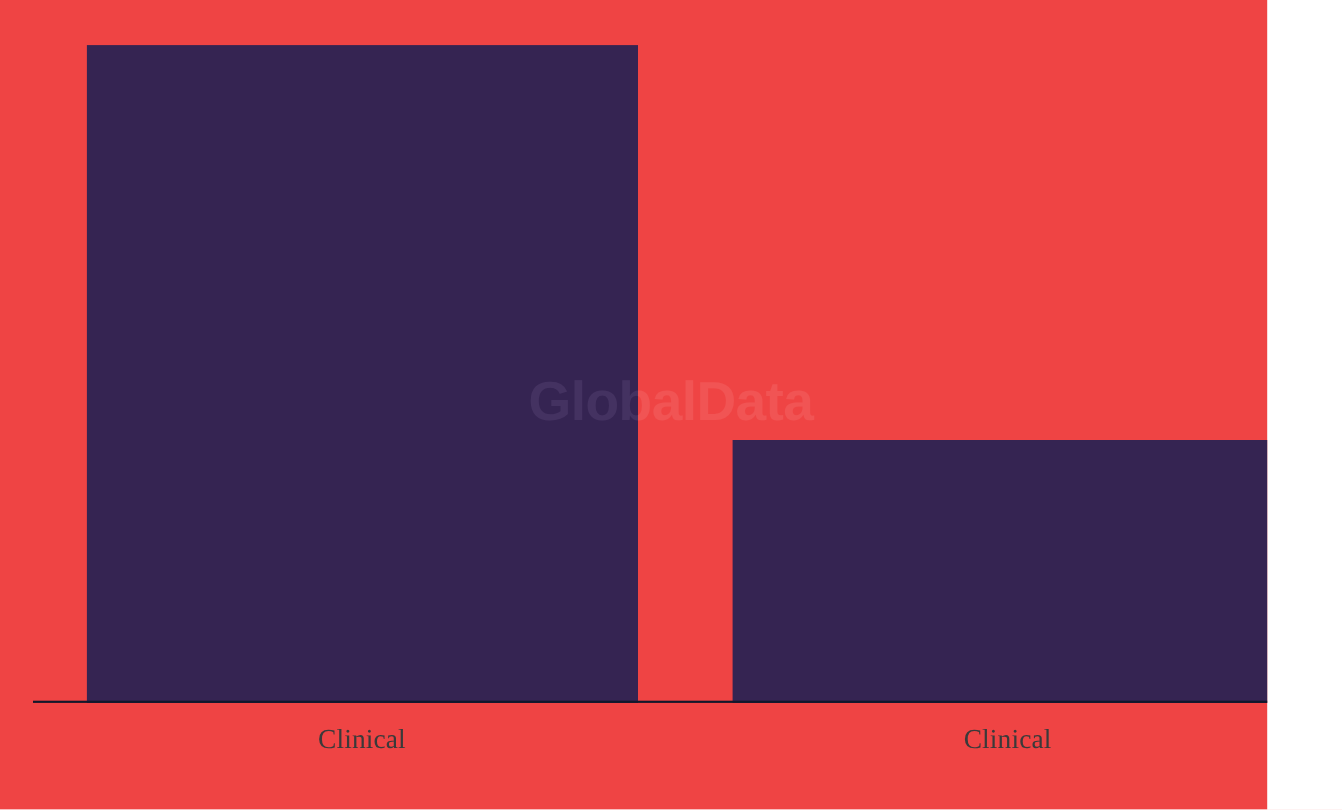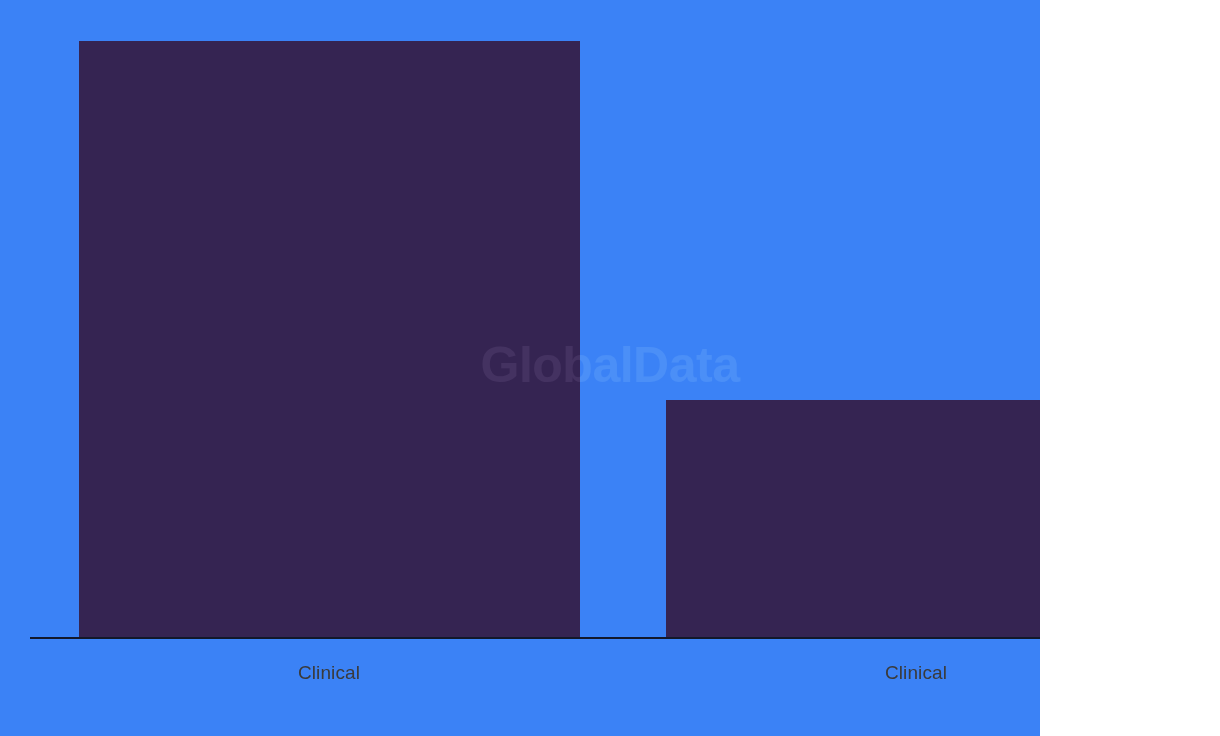--- a/index.html
+++ b/index.html
@@ -8,23 +8,23 @@
     padding: 0;
     background: #ffffff;
   }
   body {
     font-family: "Liberation Sans", sans-serif;
     -webkit-font-smoothing: antialiased;
   }
 
   #chart-root {
     position: relative;
-    width: 1040px;
+    width: 1152px;
     height: 736px;
-    background: #3b82f6;
+    background: #ef4444;
     overflow: hidden;
   }
 
   
   .plot-area {
     position: absolute;
     left: 0;
     top: 0;
     width: 1220px;
     height: 736px;
@@ -52,25 +52,26 @@
     width: 1162px;
     height: 2px;
     background: #12182b;
   }
 
   
   .tick-label {
     position: absolute;
     top: 660px;
     transform: translateX(-50%);
-    font-size: 19px;
+    font-size: 25px;
     line-height: 26px;
     color: #3a3a3a;
     white-space: nowrap;
     letter-spacing: 0.1px;
+    font-family: Liberation Serif, serif;
   }
 
   
   .watermark {
     position: absolute;
     left: 50%;
     top: 365px;
     transform: translate(-50%, -50%);
     font-size: 50px;
     font-weight: 700;

